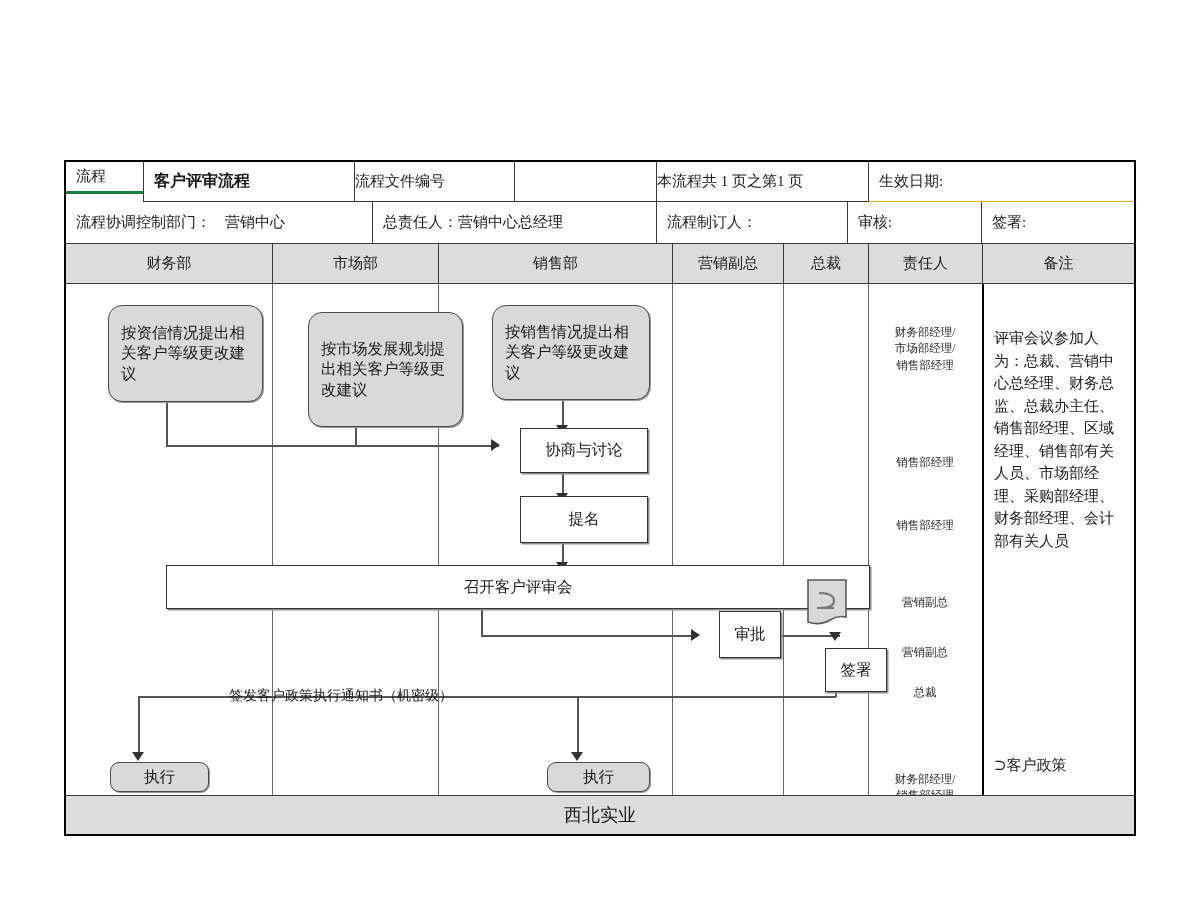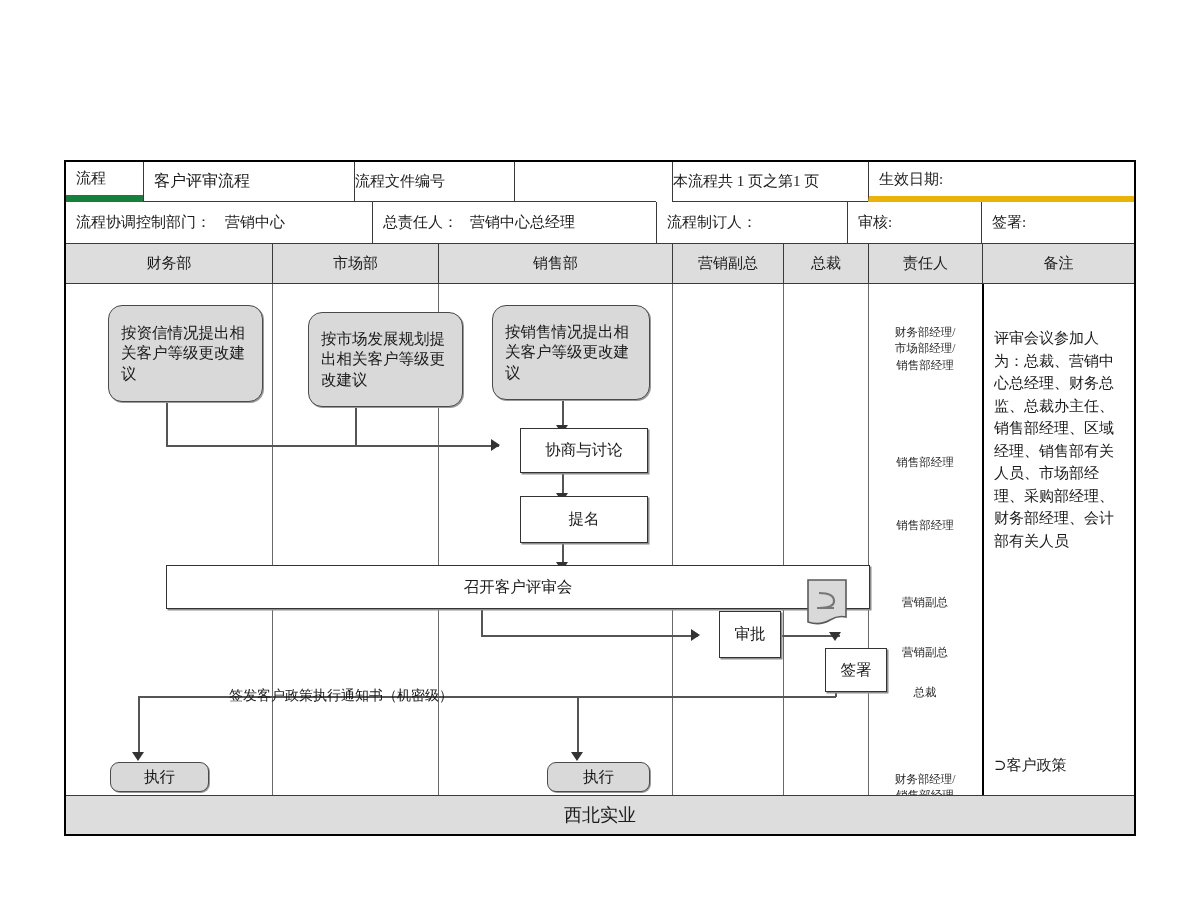--- a/index.html
+++ b/index.html
@@ -20,21 +20,21 @@
   }
   .cell{position:absolute;box-sizing:border-box;}
   .bl{border-left:1px solid #3a3a3a;}
   .hdrtxt{
     font-size:15px;
     display:flex;align-items:center;
     padding-left:10px;
     white-space:nowrap;
   }
   .hdrtxt.ctr{justify-content:flex-start;padding-left:0;}
-  .bold{font-weight:normal;font-size:16px;}
+  .bold{font-weight:bold;font-size:16px;}
   .lanehdr{
     position:absolute;box-sizing:border-box;
     background:#dddddd;
     display:flex;align-items:center;justify-content:center;
     font-size:15px;
     border-left:1px solid #3a3a3a;
   }
   .lanehdr.first{border-left:none;}
 
   
@@ -116,46 +116,46 @@
     font-size:14px;
     color:#1a1a1a;
     white-space:nowrap;
   }
 </style>
 </head>
 <body>
 
 <div id="sheet">
 
-  <div class="cell hdrtxt" style="left:0;top:0;width:77px;height:40px;border-bottom:7px solid #15803d;">
+  <div class="cell hdrtxt" style="left:0;top:0;width:77px;height:32px;border-bottom:3px solid #15803d;">
     <span>流程</span>
   </div>
   <div class="cell hdrtxt bold bl" style="left:77px;top:0;width:211px;height:40px;border-bottom:1px solid #3a3a3a;">
     <span>客户评审流程</span>
   </div>
   <div class="cell hdrtxt ctr bl" style="left:288px;top:0;width:160px;height:40px;border-bottom:1px solid #3a3a3a;">
     <span>流程文件编号</span>
   </div>
   <div class="cell hdrtxt bl" style="left:448px;top:0;width:142px;height:40px;border-bottom:1px solid #3a3a3a;">
     <span></span>
   </div>
-  <div class="cell hdrtxt ctr bl" style="left:590px;top:0;width:212px;height:40px;border-bottom:1px solid #3a3a3a;margin-left:16px;">
+  <div class="cell hdrtxt ctr bl" style="left:590px;top:0;width:212px;height:40px;border-bottom:1px solid #3a3a3a;">
     <span>本流程共 1 页之第1  页</span>
   </div>
-  <div class="cell hdrtxt bl" style="left:802px;top:0;width:266px;height:40px;border-bottom:6px solid #eab308;">
+  <div class="cell hdrtxt bl" style="left:802px;top:0;width:266px;height:40px;border-bottom:1px solid #eab308;">
     <span>生效日期:</span>
   </div>
 
   <div class="cell hdrtxt" style="left:0;top:40px;width:306px;height:42px;border-bottom:1px solid #3a3a3a;">
     <span>流程协调控制部门：</span>
     <span style="margin-left:14px;">营销中心</span>
   </div>
   <div class="cell hdrtxt bl" style="left:306px;top:40px;width:284px;height:42px;border-bottom:1px solid #3a3a3a;">
     <span>总责任人：</span>
-    <span style="margin-left:12px;">营销中心总经理</span>
+    <span style="">营销中心总经理</span>
   </div>
   <div class="cell hdrtxt bl" style="left:590px;top:40px;width:191px;height:42px;border-bottom:1px solid #3a3a3a;">
     <span>流程制订人：</span>
   </div>
   <div class="cell hdrtxt bl" style="left:781px;top:40px;width:134px;height:42px;border-bottom:1px solid #3a3a3a;">
     <span>审核:</span>
   </div>
   <div class="cell hdrtxt bl" style="left:915px;top:40px;width:153px;height:42px;border-bottom:1px solid #3a3a3a;">
     <span>签署:</span>
   </div>
@@ -221,21 +221,21 @@
   <div class="ln lnv" style="left:511px;top:534px;height:59px;"></div>
   <div class="arw arw-d" style="left:505px;top:590px;"></div>
 
   <div class="ln lnh" style="left:748px;top:408px;width:38px;"></div>
   <div class="ln lnv" style="left:748px;top:408px;height:12px;"></div>
 
   <div class="shape rbox" style="left:21px;top:143px;width:155px;height:97px;">
     <span>按资信情况提出相关客户等级更改建议</span>
   </div>
 
-  <div class="shape rbox" style="left:221px;top:150px;width:155px;height:95px;">
+  <div class="shape rbox" style="left:221px;top:150px;width:155px;height:115px;">
     <span>按市场发展规划提出相关客户等级更改建议</span>
   </div>
 
   <div class="shape rbox" style="left:405px;top:143px;width:158px;height:95px;">
     <span>按销售情况提出相关客户等级更改建议</span>
   </div>
 
   <div class="shape sbox" style="left:433px;top:266px;width:128px;height:45px;">
     <span>协商与讨论</span>
   </div>

